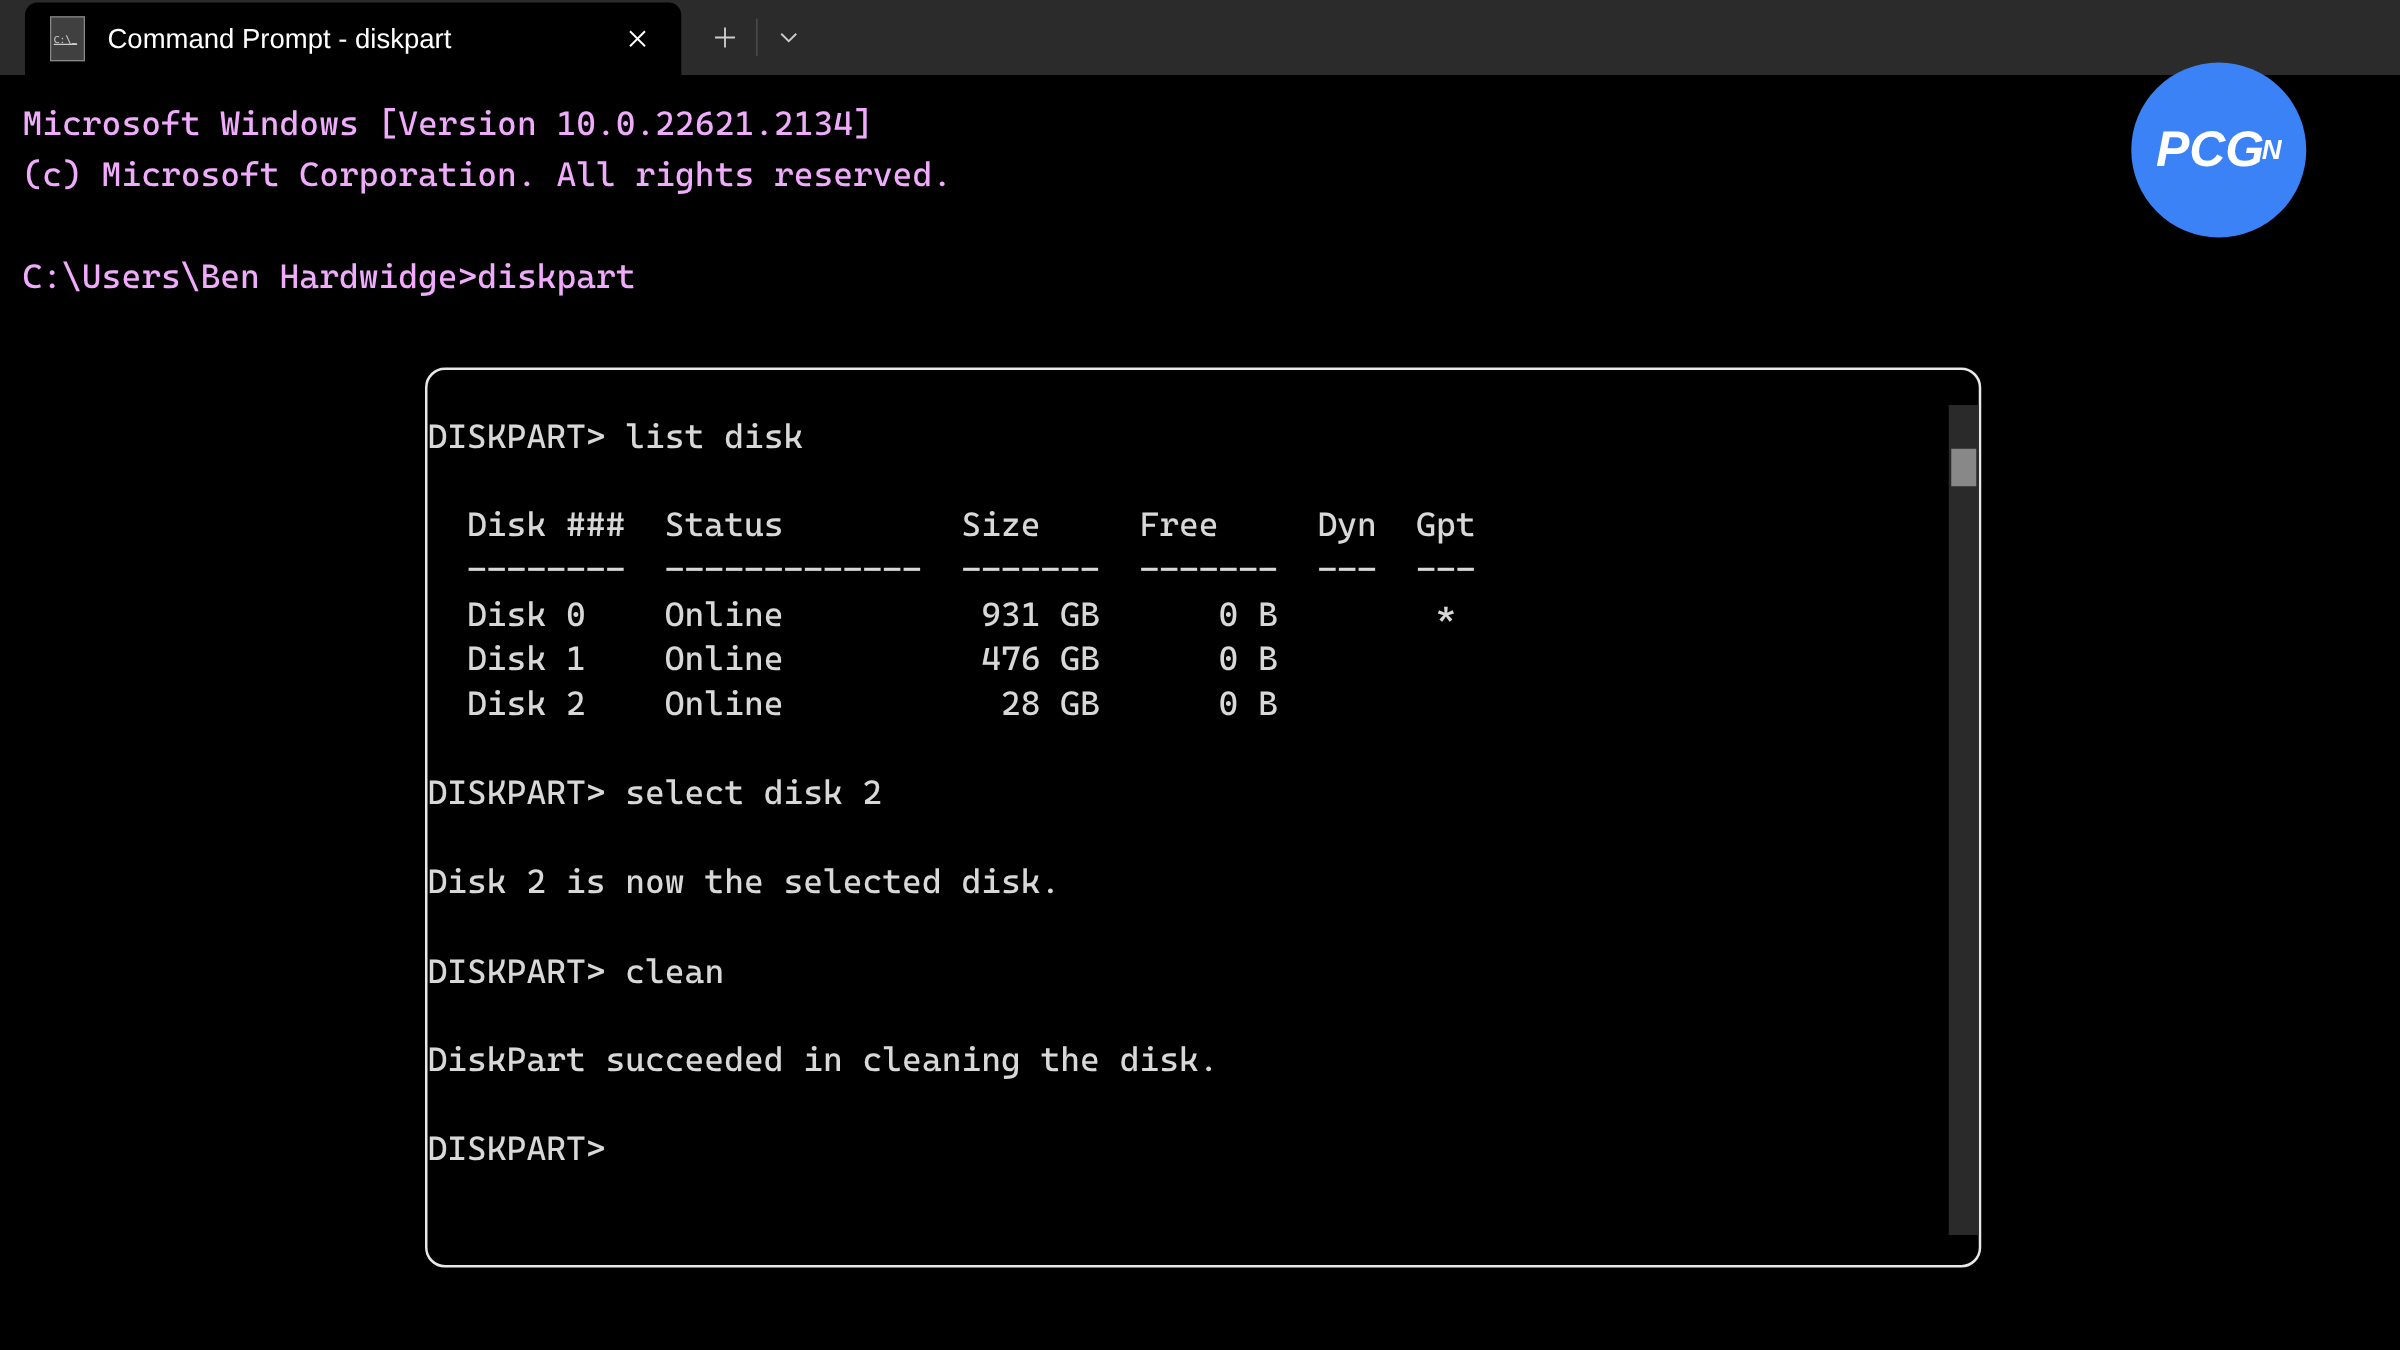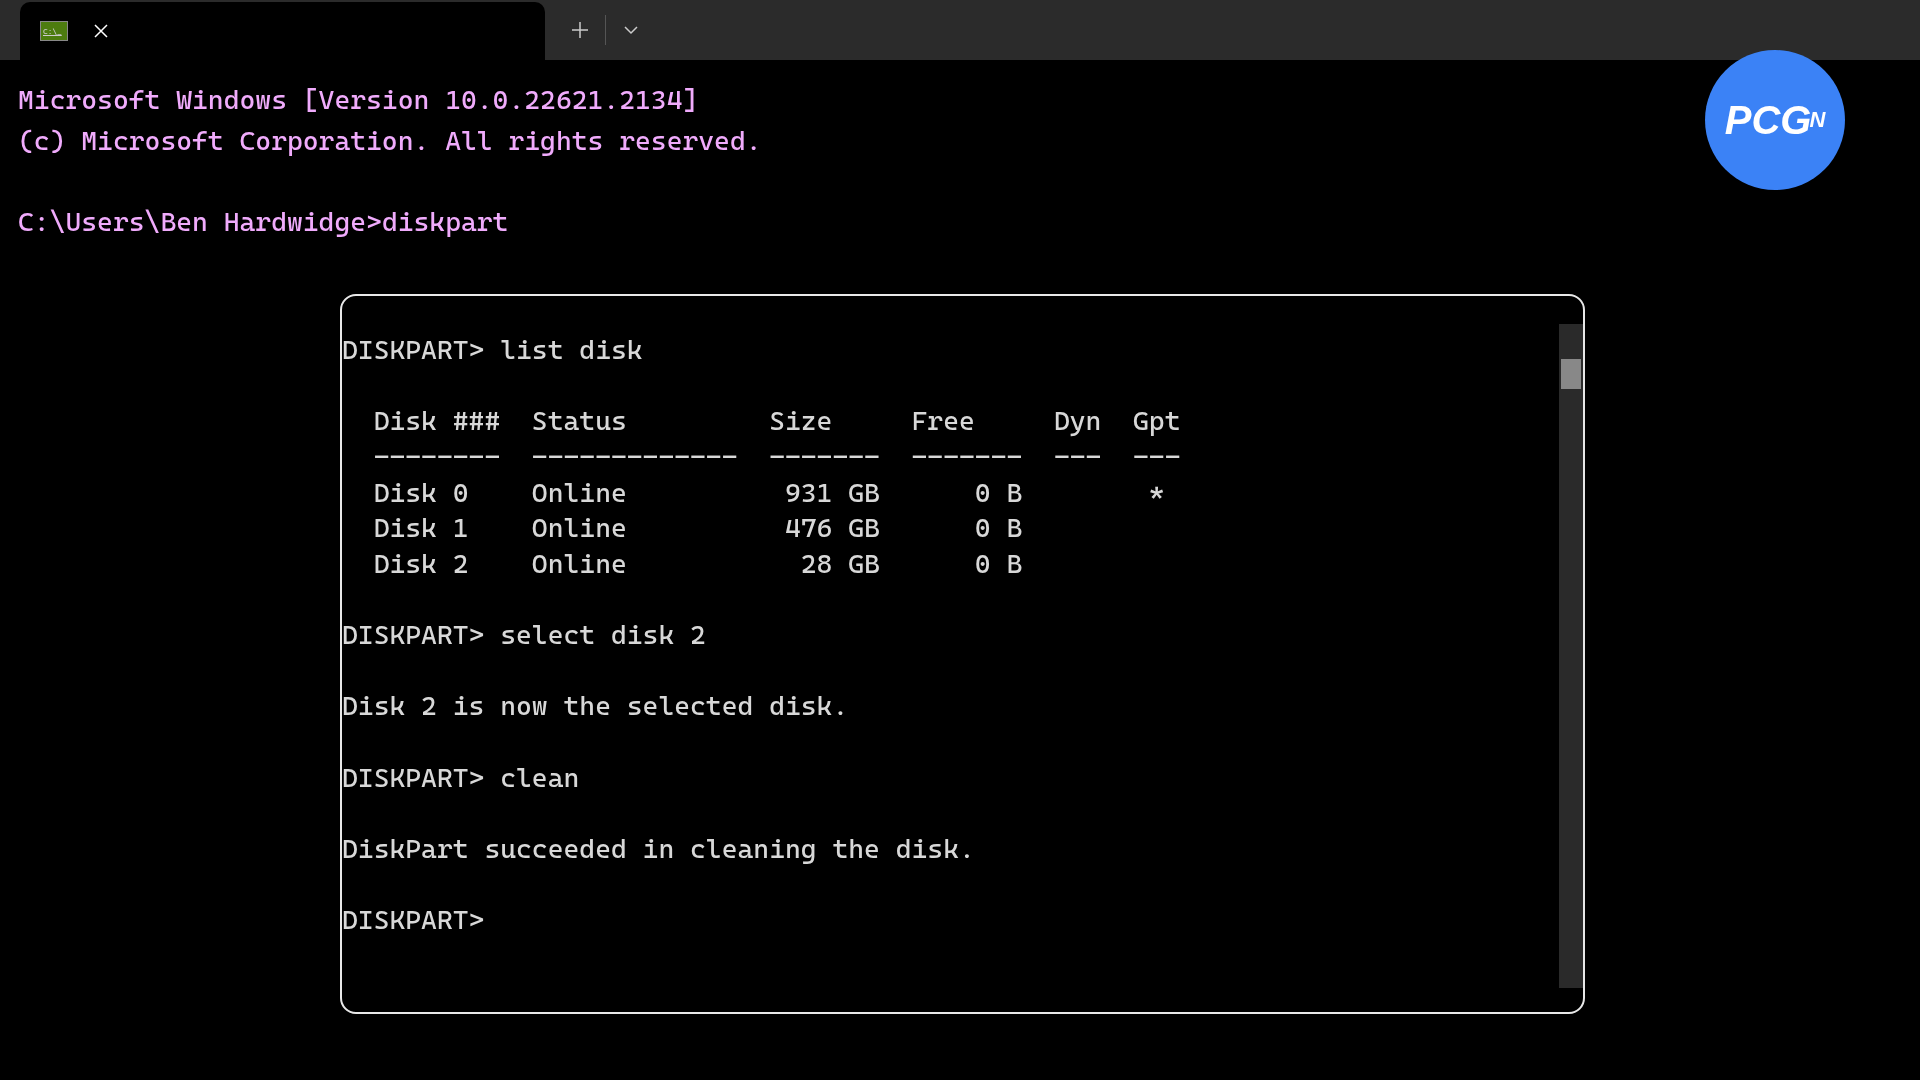--- a/index.html
+++ b/index.html
@@ -27,22 +27,22 @@
     align-items: center;
     padding: 0 20px;
     border-top-left-radius: 10px;
     border-top-right-radius: 10px;
     margin-left: 20px;
     position: relative;
   }
   
   .tab-icon {
     width: 28px;
-    height: 20px;
-    background: #4d7c0f;
+    height: 36px;
+    background: #404040;
     border: 1px solid #888;
     margin-right: 18px;
     display: flex;
     align-items: center;
     justify-content: flex-start;
     padding-left: 2px;
     font-size: 8px;
     color: #ccc;
     text-decoration: underline;
   }
@@ -199,20 +199,21 @@
   }
   
   .pcgn-badge sup { font-size: 22px; vertical-align: super; margin-left: -2px; font-style: italic;}
 </style>
 </head>
 <body>
 
 <div class="titlebar">
   <div class="tab">
     <div class="tab-icon">C:\_</div>
+    <div class="tab-title">Command Prompt - diskpart</div>
     <div class="tab-close">
       <svg width="16" height="16" viewBox="0 0 16 16">
           <path d="M2 2 L14 14 M14 2 L2 14" stroke="#fff" stroke-width="1.5"></path>
         </svg>
     </div>
   </div>
   <div class="tab-actions">
     <div class="new-tab">
       <svg width="18" height="18" viewBox="0 0 18 18">
           <path d="M9 1 V17 M1 9 H17" stroke="#ccc" stroke-width="1.5"></path>

